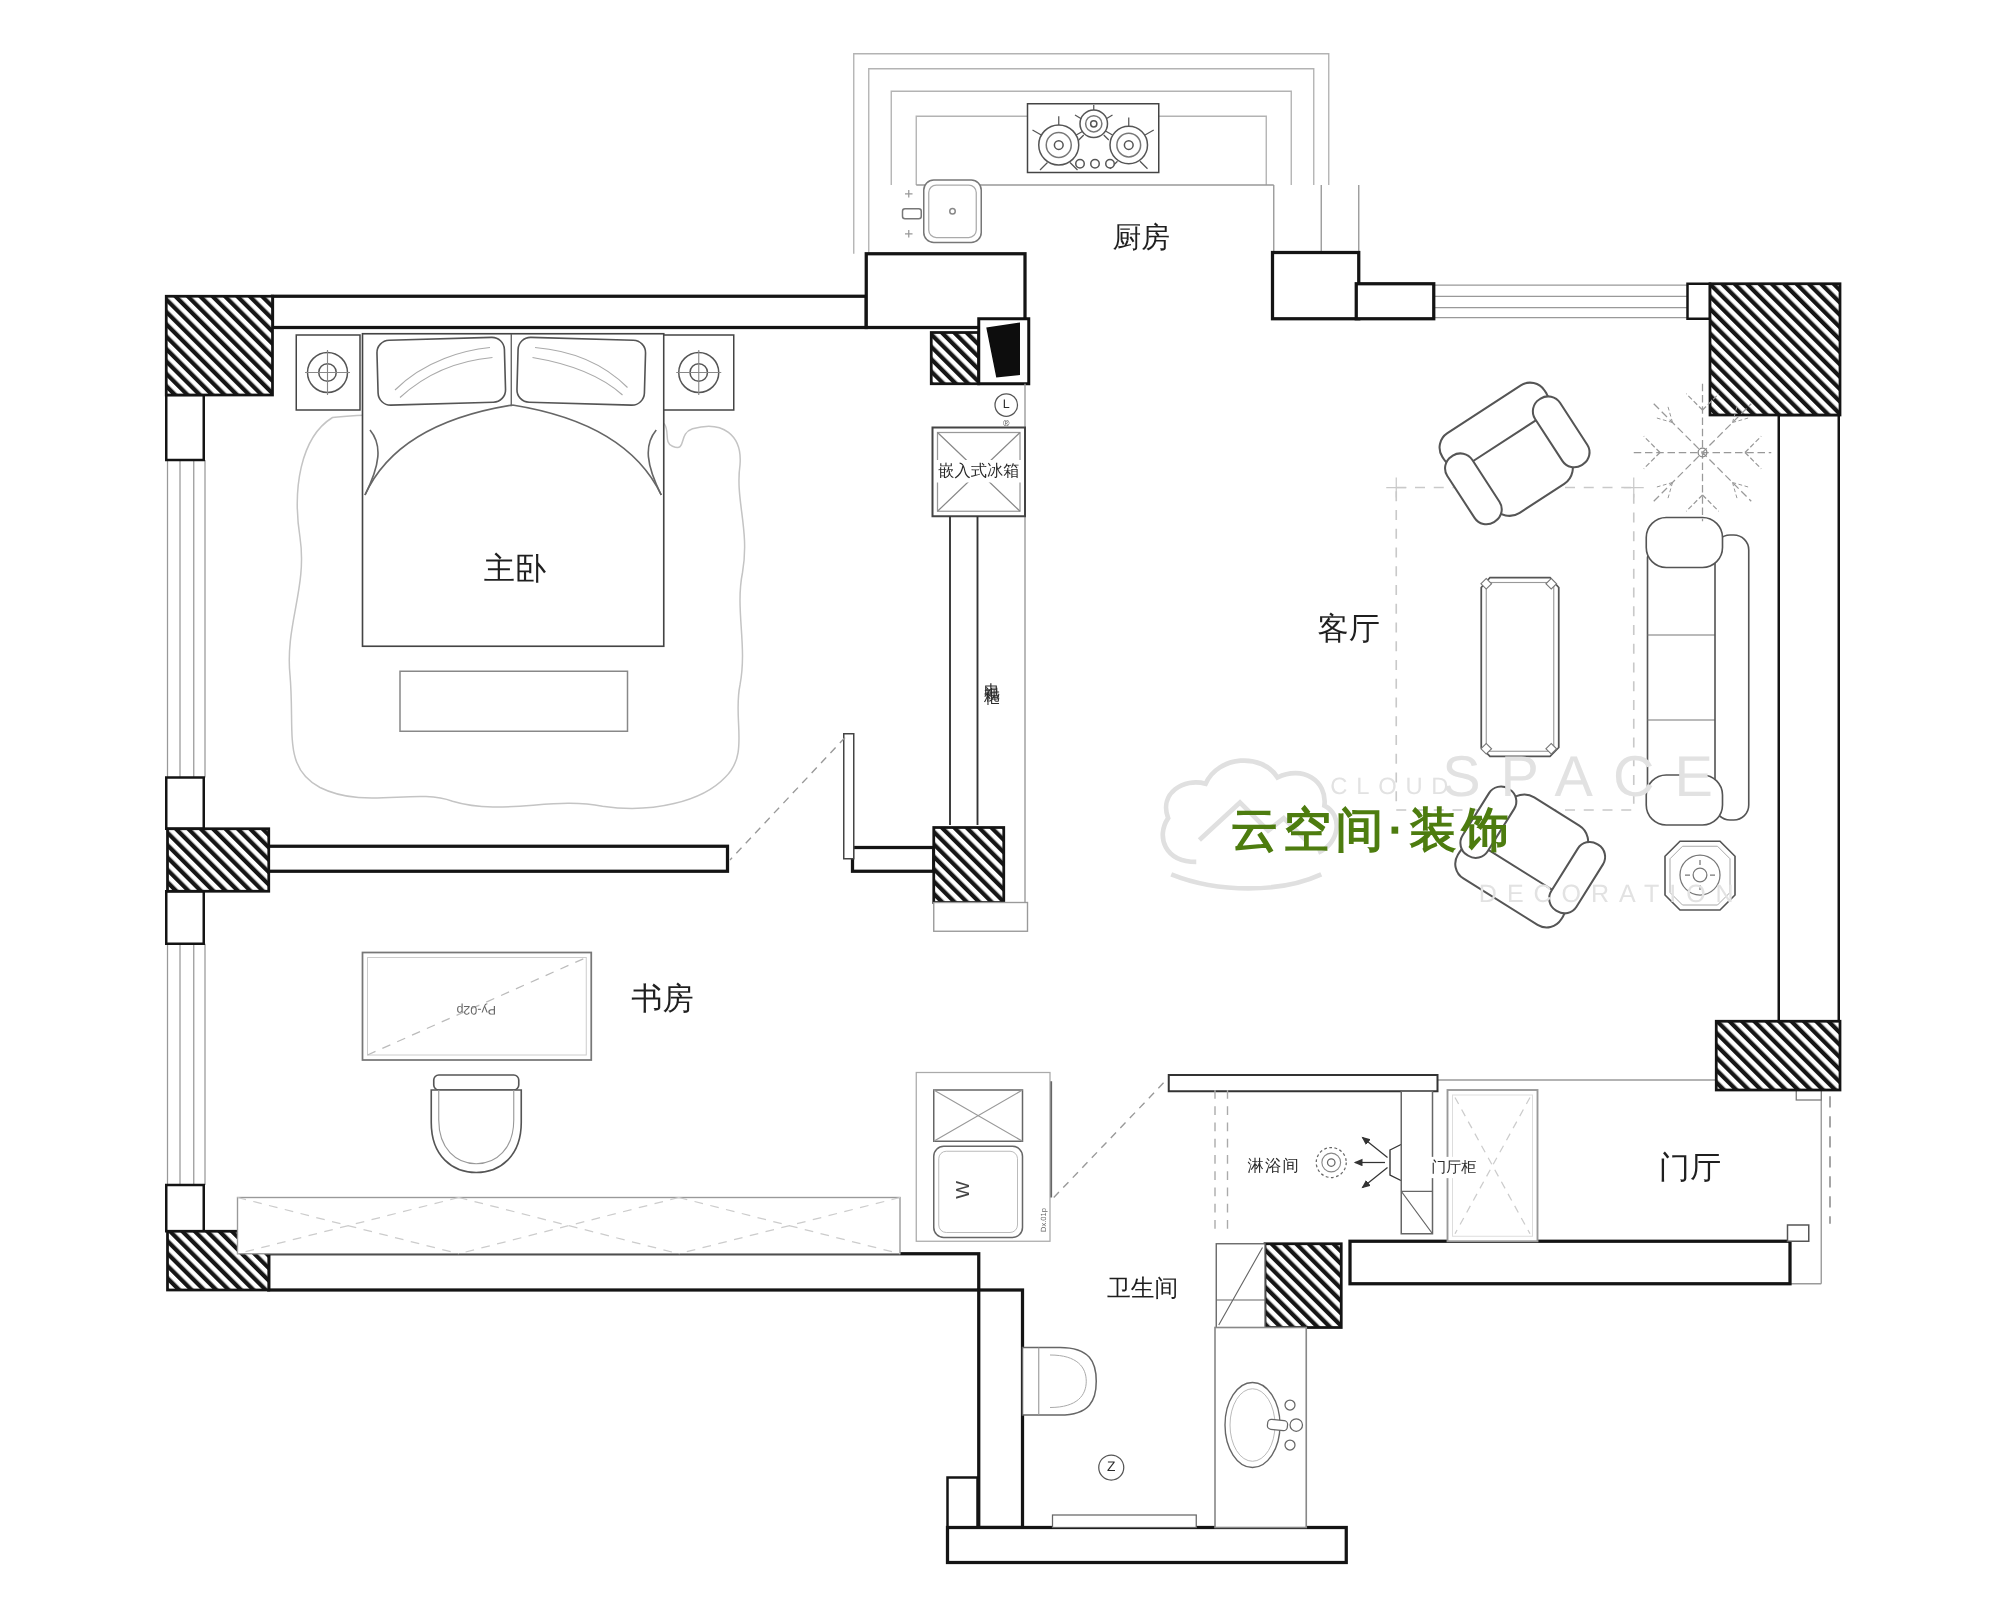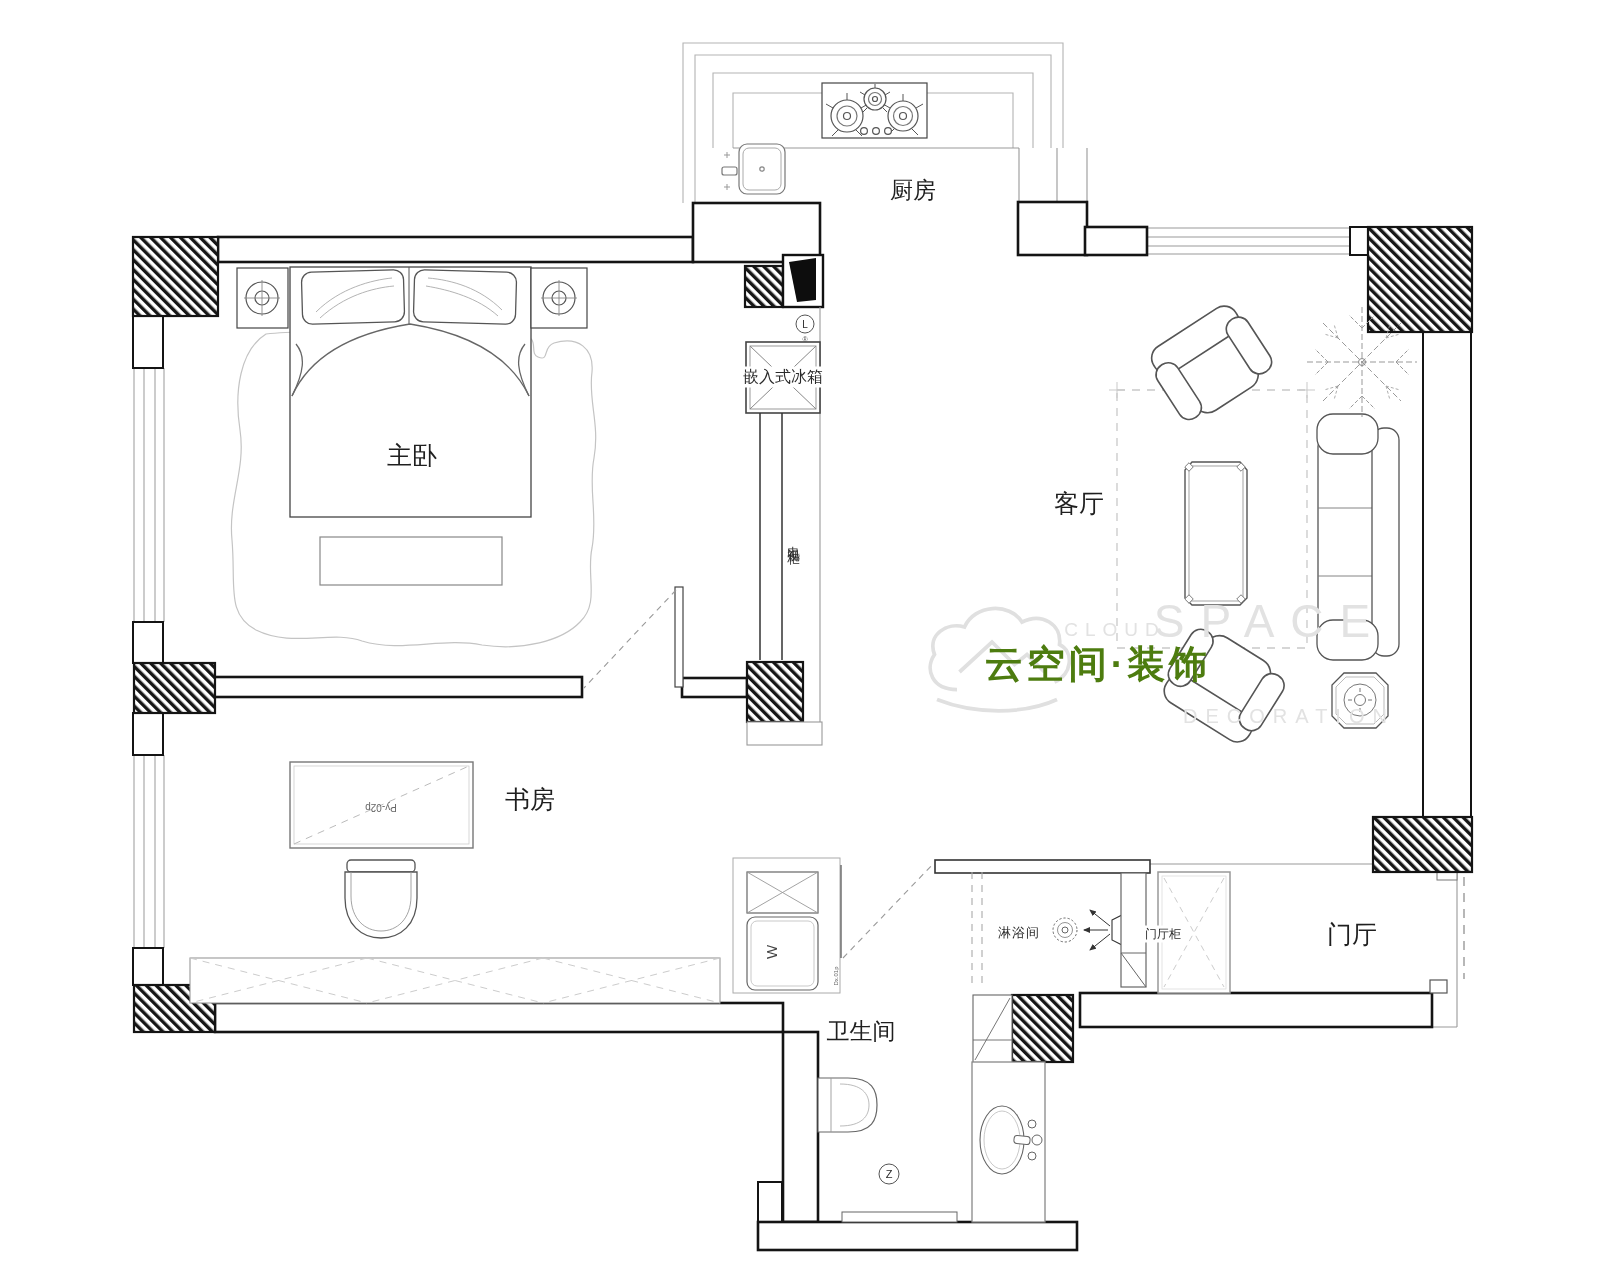--- a/index.html
+++ b/index.html
@@ -308,26 +308,26 @@
 </svg>
 <div class="wm" style="left:1115px;top:630px;font-size:19px;letter-spacing:7px;font-weight:400;">CLOUD</div>
 <div class="wm" style="left:1270px;top:621px;font-size:46px;letter-spacing:16px;font-weight:400;">SPACE</div>
 <div class="wm" style="left:1098px;top:664px;font-size:38px;letter-spacing:4px;color:#4d7c0f;">云空间·装饰</div>
 <div class="wm" style="left:1289px;top:669px;font-size:20px;letter-spacing:8px;font-weight:400;margin-top:47px;">DECORATION</div>
 
 <div class="lbl" style="left:913px;top:190px;font-size:23px;">厨房</div>
 <div class="lbl" style="left:412px;top:455px;font-size:25px;">主卧</div>
 <div class="lbl" style="left:1079px;top:503px;font-size:25px;">客厅</div>
 <div class="lbl" style="left:530px;top:799px;font-size:25px;">书房</div>
-<div class="lbl" style="left:861px;top:1031px;font-size:23px;">卫生间</div>
+<div class="lbl" style="left:914px;top:1031px;font-size:19px;">卫生间</div>
 <div class="lbl small" style="left:1019px;top:933px;font-size:13px;letter-spacing:1px;">淋浴间</div>
 <div class="lbl" style="left:1352px;top:934px;font-size:25px;">门厅</div>
 
 <div class="lbl small bgwhite" style="left:1163px;top:934px;font-size:12px;">门厅柜</div>
-<div class="lbl small bgwhite" style="left:783px;top:377px;font-size:16px;">嵌入式冰箱</div>
+<div class="lbl small bgwhite" style="left:783px;top:377px;font-size:13px;">嵌入式冰箱</div>
 <div class="lbl small vert" style="left:793px;top:540px;font-size:12.5px;">电视柜</div>
 <div class="lbl small" style="left:381px;top:807px;font-size:10px;color:#666;transform:translate(-50%,-50%) rotate(180deg);">Py-02p</div>
 <div class="lbl small" style="left:836px;top:976px;font-size:6px;color:#666;transform:translate(-50%,-50%) rotate(-90deg);">Dx.01p</div>
 <div class="lbl small" style="left:771px;top:952px;font-size:15px;color:#444;transform:translate(-50%,-50%) rotate(-90deg);">W</div>
 <div class="lbl small" style="left:805px;top:324px;font-size:10px;">L</div>
 <div class="lbl small" style="left:805px;top:339px;font-size:7px;color:#555;">®</div>
 <div class="lbl small" style="left:889px;top:1174px;font-size:11px;">Z</div>
 
 </div>
 

